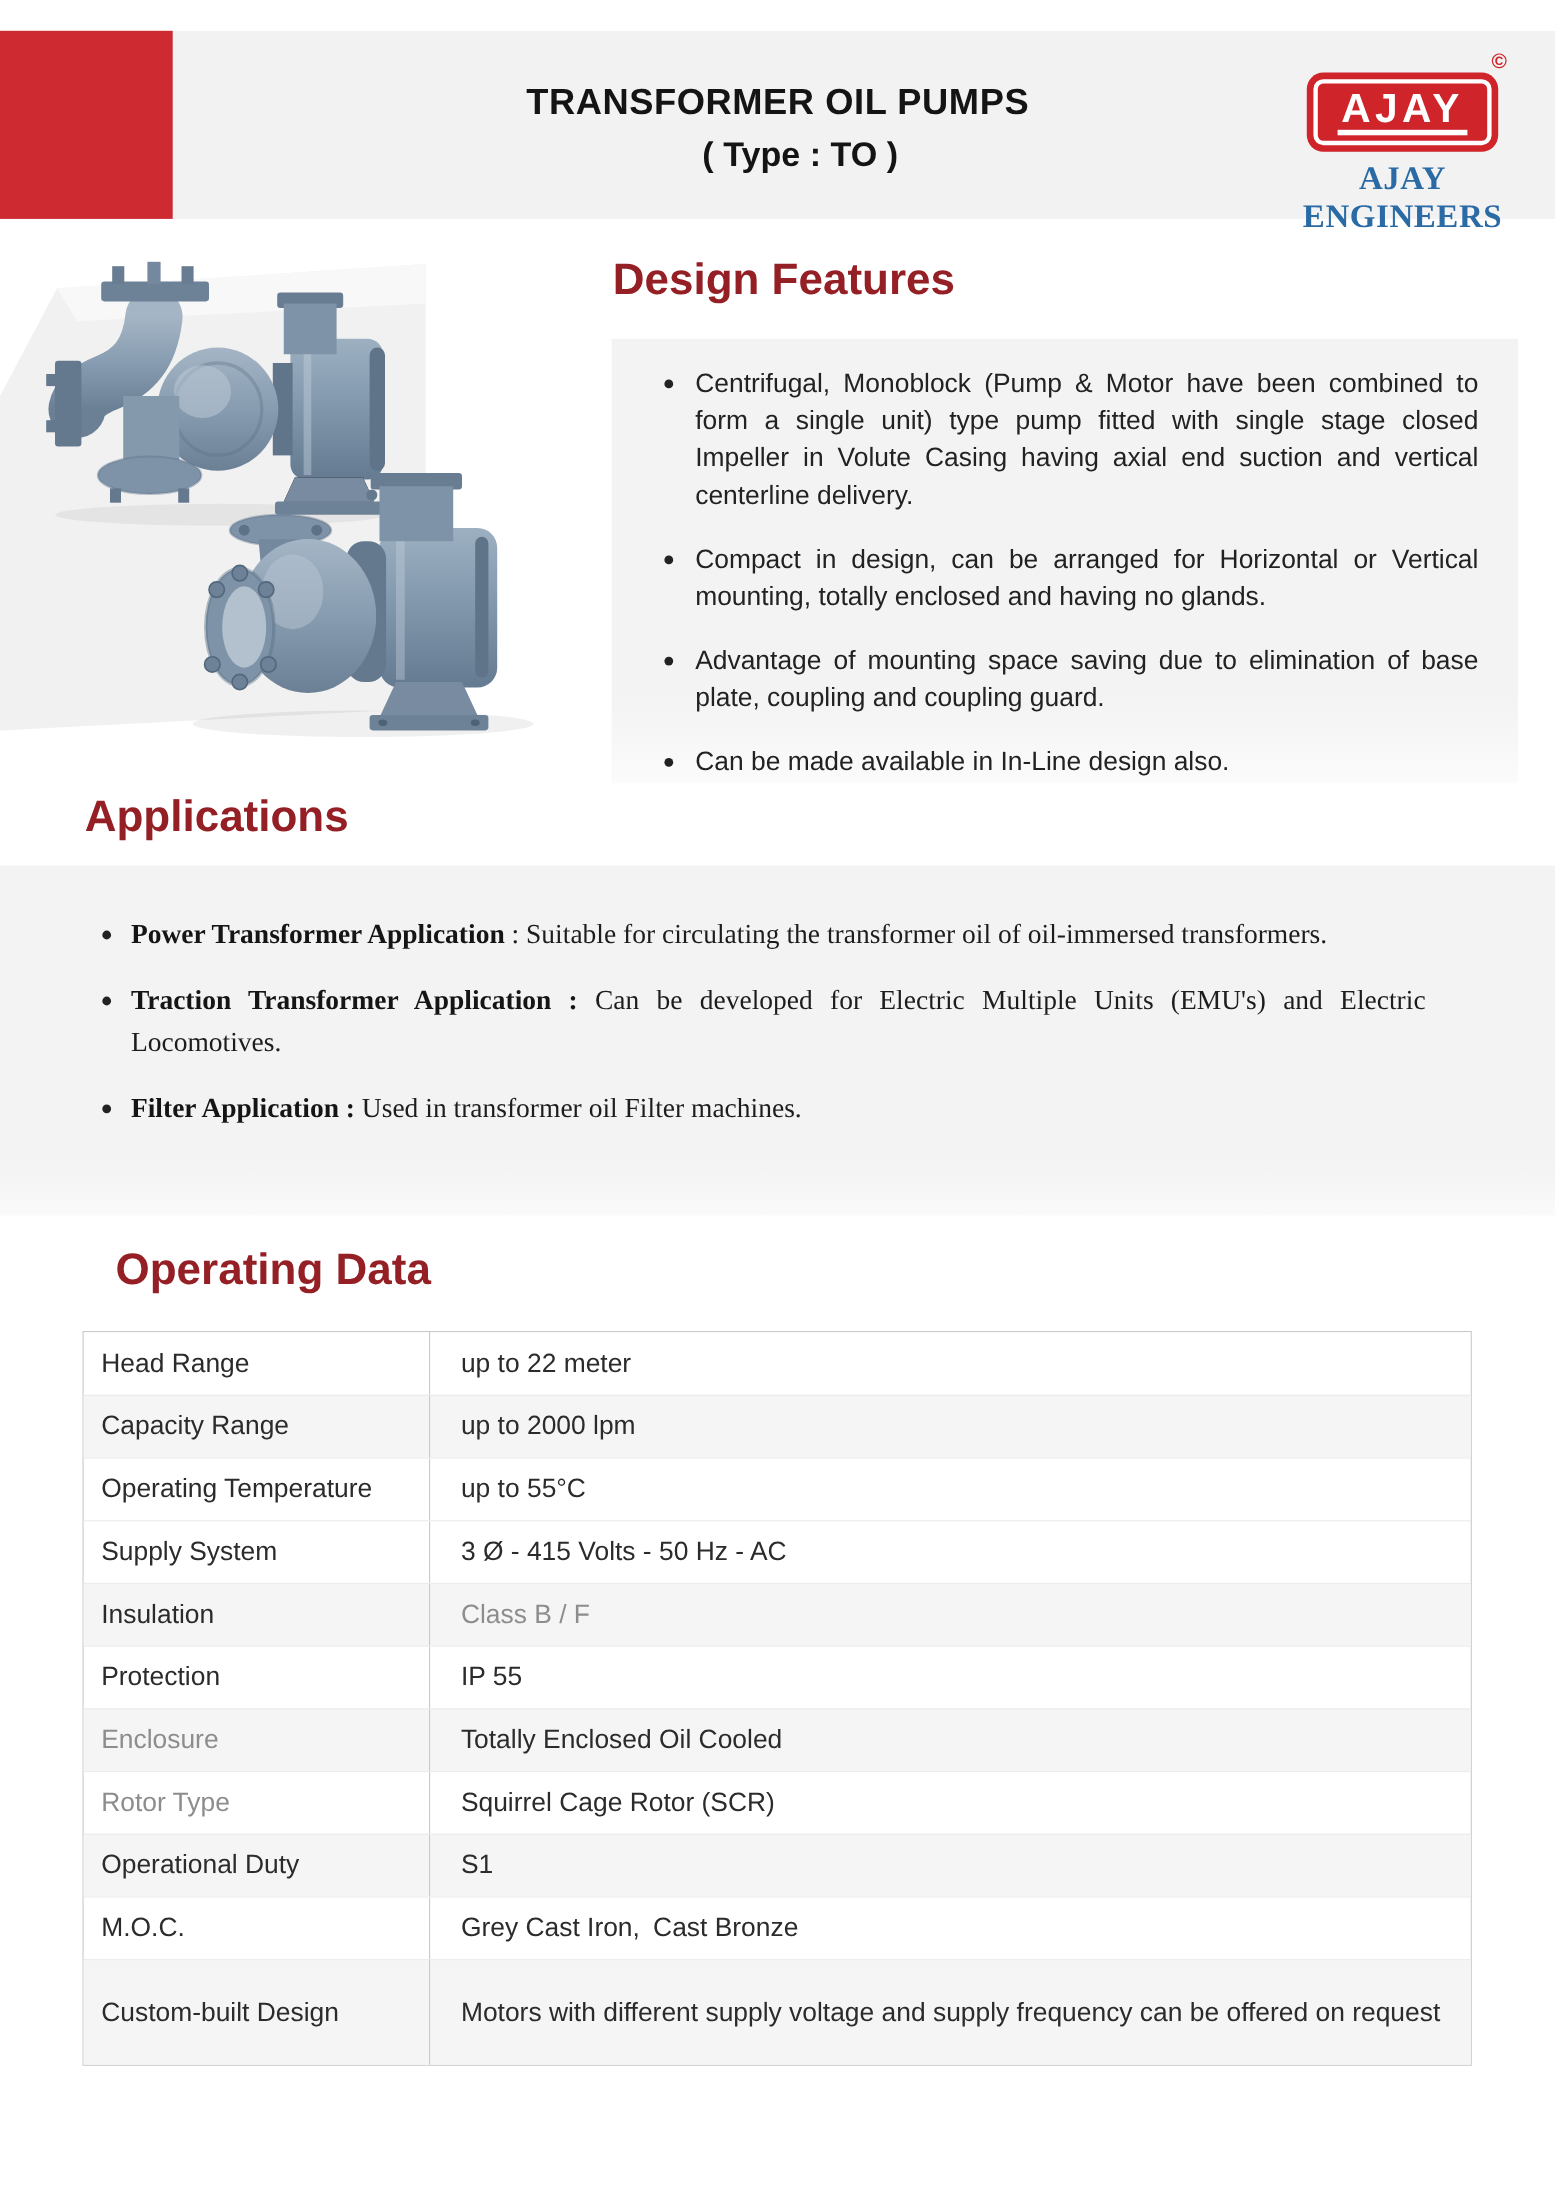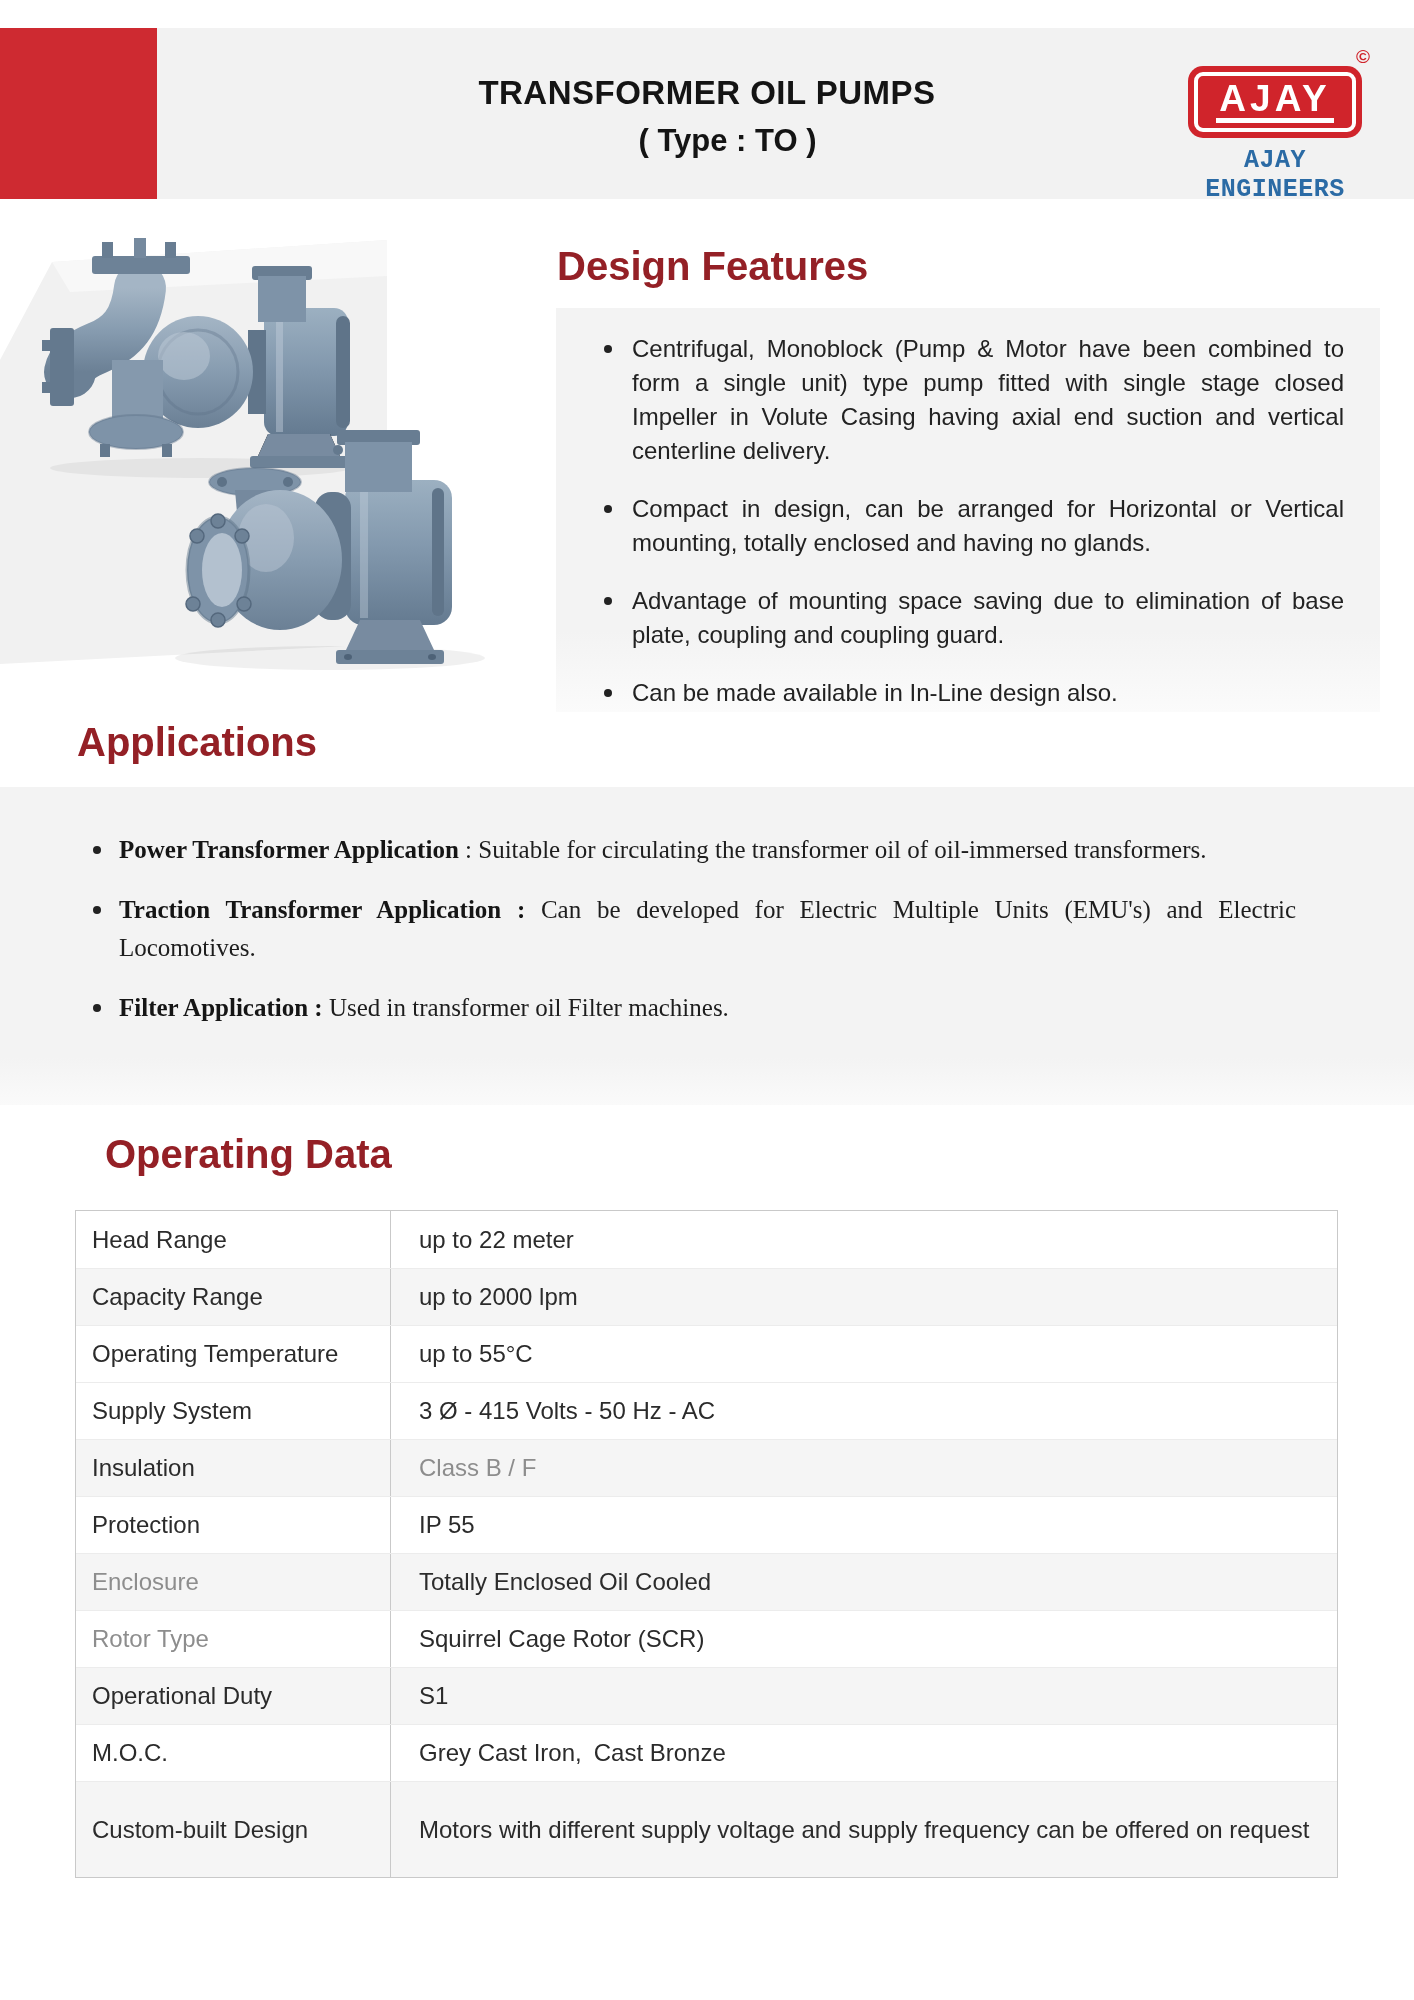--- a/index.html
+++ b/index.html
@@ -15,26 +15,26 @@
 
   .logo-box{position:absolute;left:1188px;top:66px;width:174px;height:72px;background:#d0242b;
             border-radius:15px;box-sizing:border-box;padding:6px;}
   .logo-ring{width:100%;height:100%;border:4px solid #ffffff;border-radius:9px;box-sizing:border-box;
              display:flex;flex-direction:column;align-items:center;justify-content:center;}
   .logo-text{color:#fff;font-size:37px;font-weight:bold;letter-spacing:4px;line-height:34px;
              font-family:"Liberation Sans",sans-serif;}
   .logo-underline{display:block;width:118px;height:5px;background:#ffffff;margin-top:2px;}
   .logo-copy{position:absolute;left:1356px;top:46px;color:#d0242b;font-size:19px;font-weight:bold;}
   .logo-sub{position:absolute;left:1172px;top:146px;width:206px;text-align:center;
-            font-family:Liberation Mono, monospace;font-weight:bold;
-            font-size:25px;color:#2b6ba5;letter-spacing:.5px;}
+            font-family:Liberation Serif, serif;font-weight:bold;
+            font-size:30px;color:#2b6ba5;letter-spacing:.5px;}
 
   
   .sec-h{position:absolute;margin:0;font-size:40px;font-weight:bold;color:#942026;line-height:44px;}
-  .h-design{left:557px;top:244px;}
+  .h-design{left:557px;top:232px;}
   .h-apps{left:77px;top:720px;}
   .h-od{left:89px;top:1132px;margin-left:16px;}
 
   
   .panel-design{position:absolute;left:556px;top:308px;width:824px;height:404px;box-sizing:border-box;
                 background:linear-gradient(180deg,#f3f3f3 0%,#f3f3f3 80%,#fbfbfb 100%);
                 padding:24px 36px 0 40px;}
   .panel-design ul,.panel-apps ul{list-style:none;margin:0;padding:0;}
   .panel-design li{position:relative;padding-left:36px;font-size:24px;line-height:34px;
                    text-align:justify;color:#222;}

